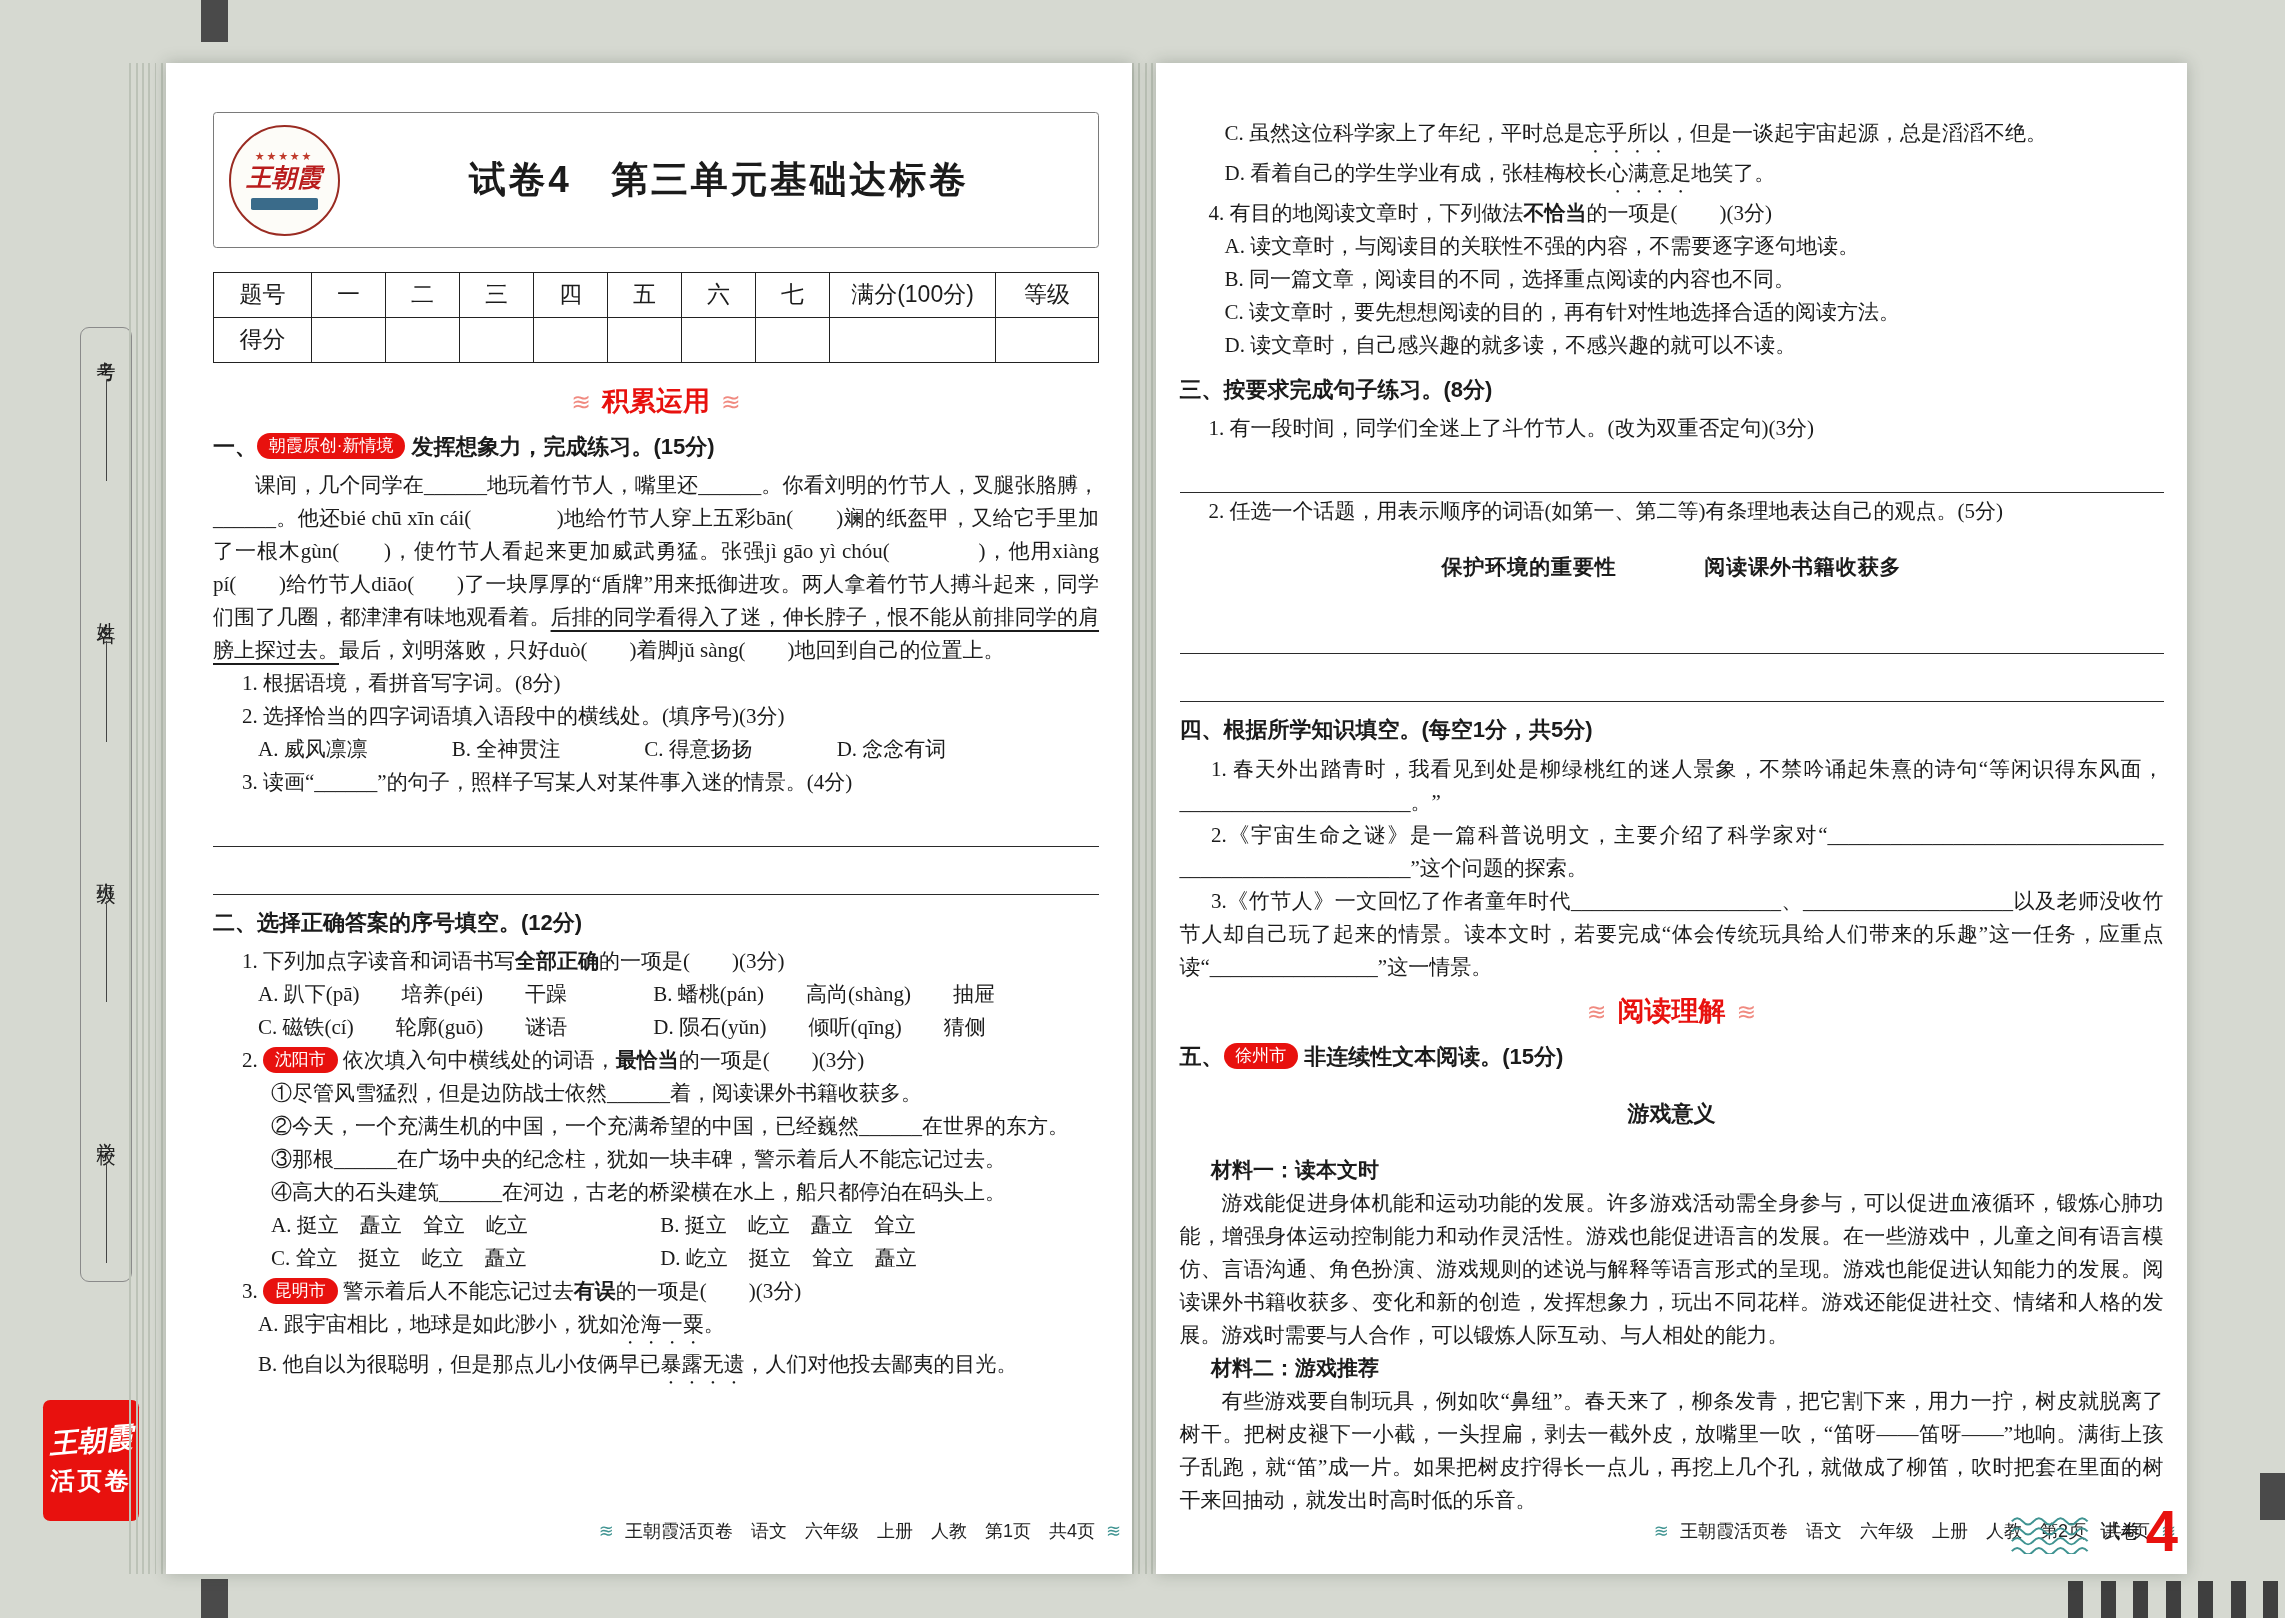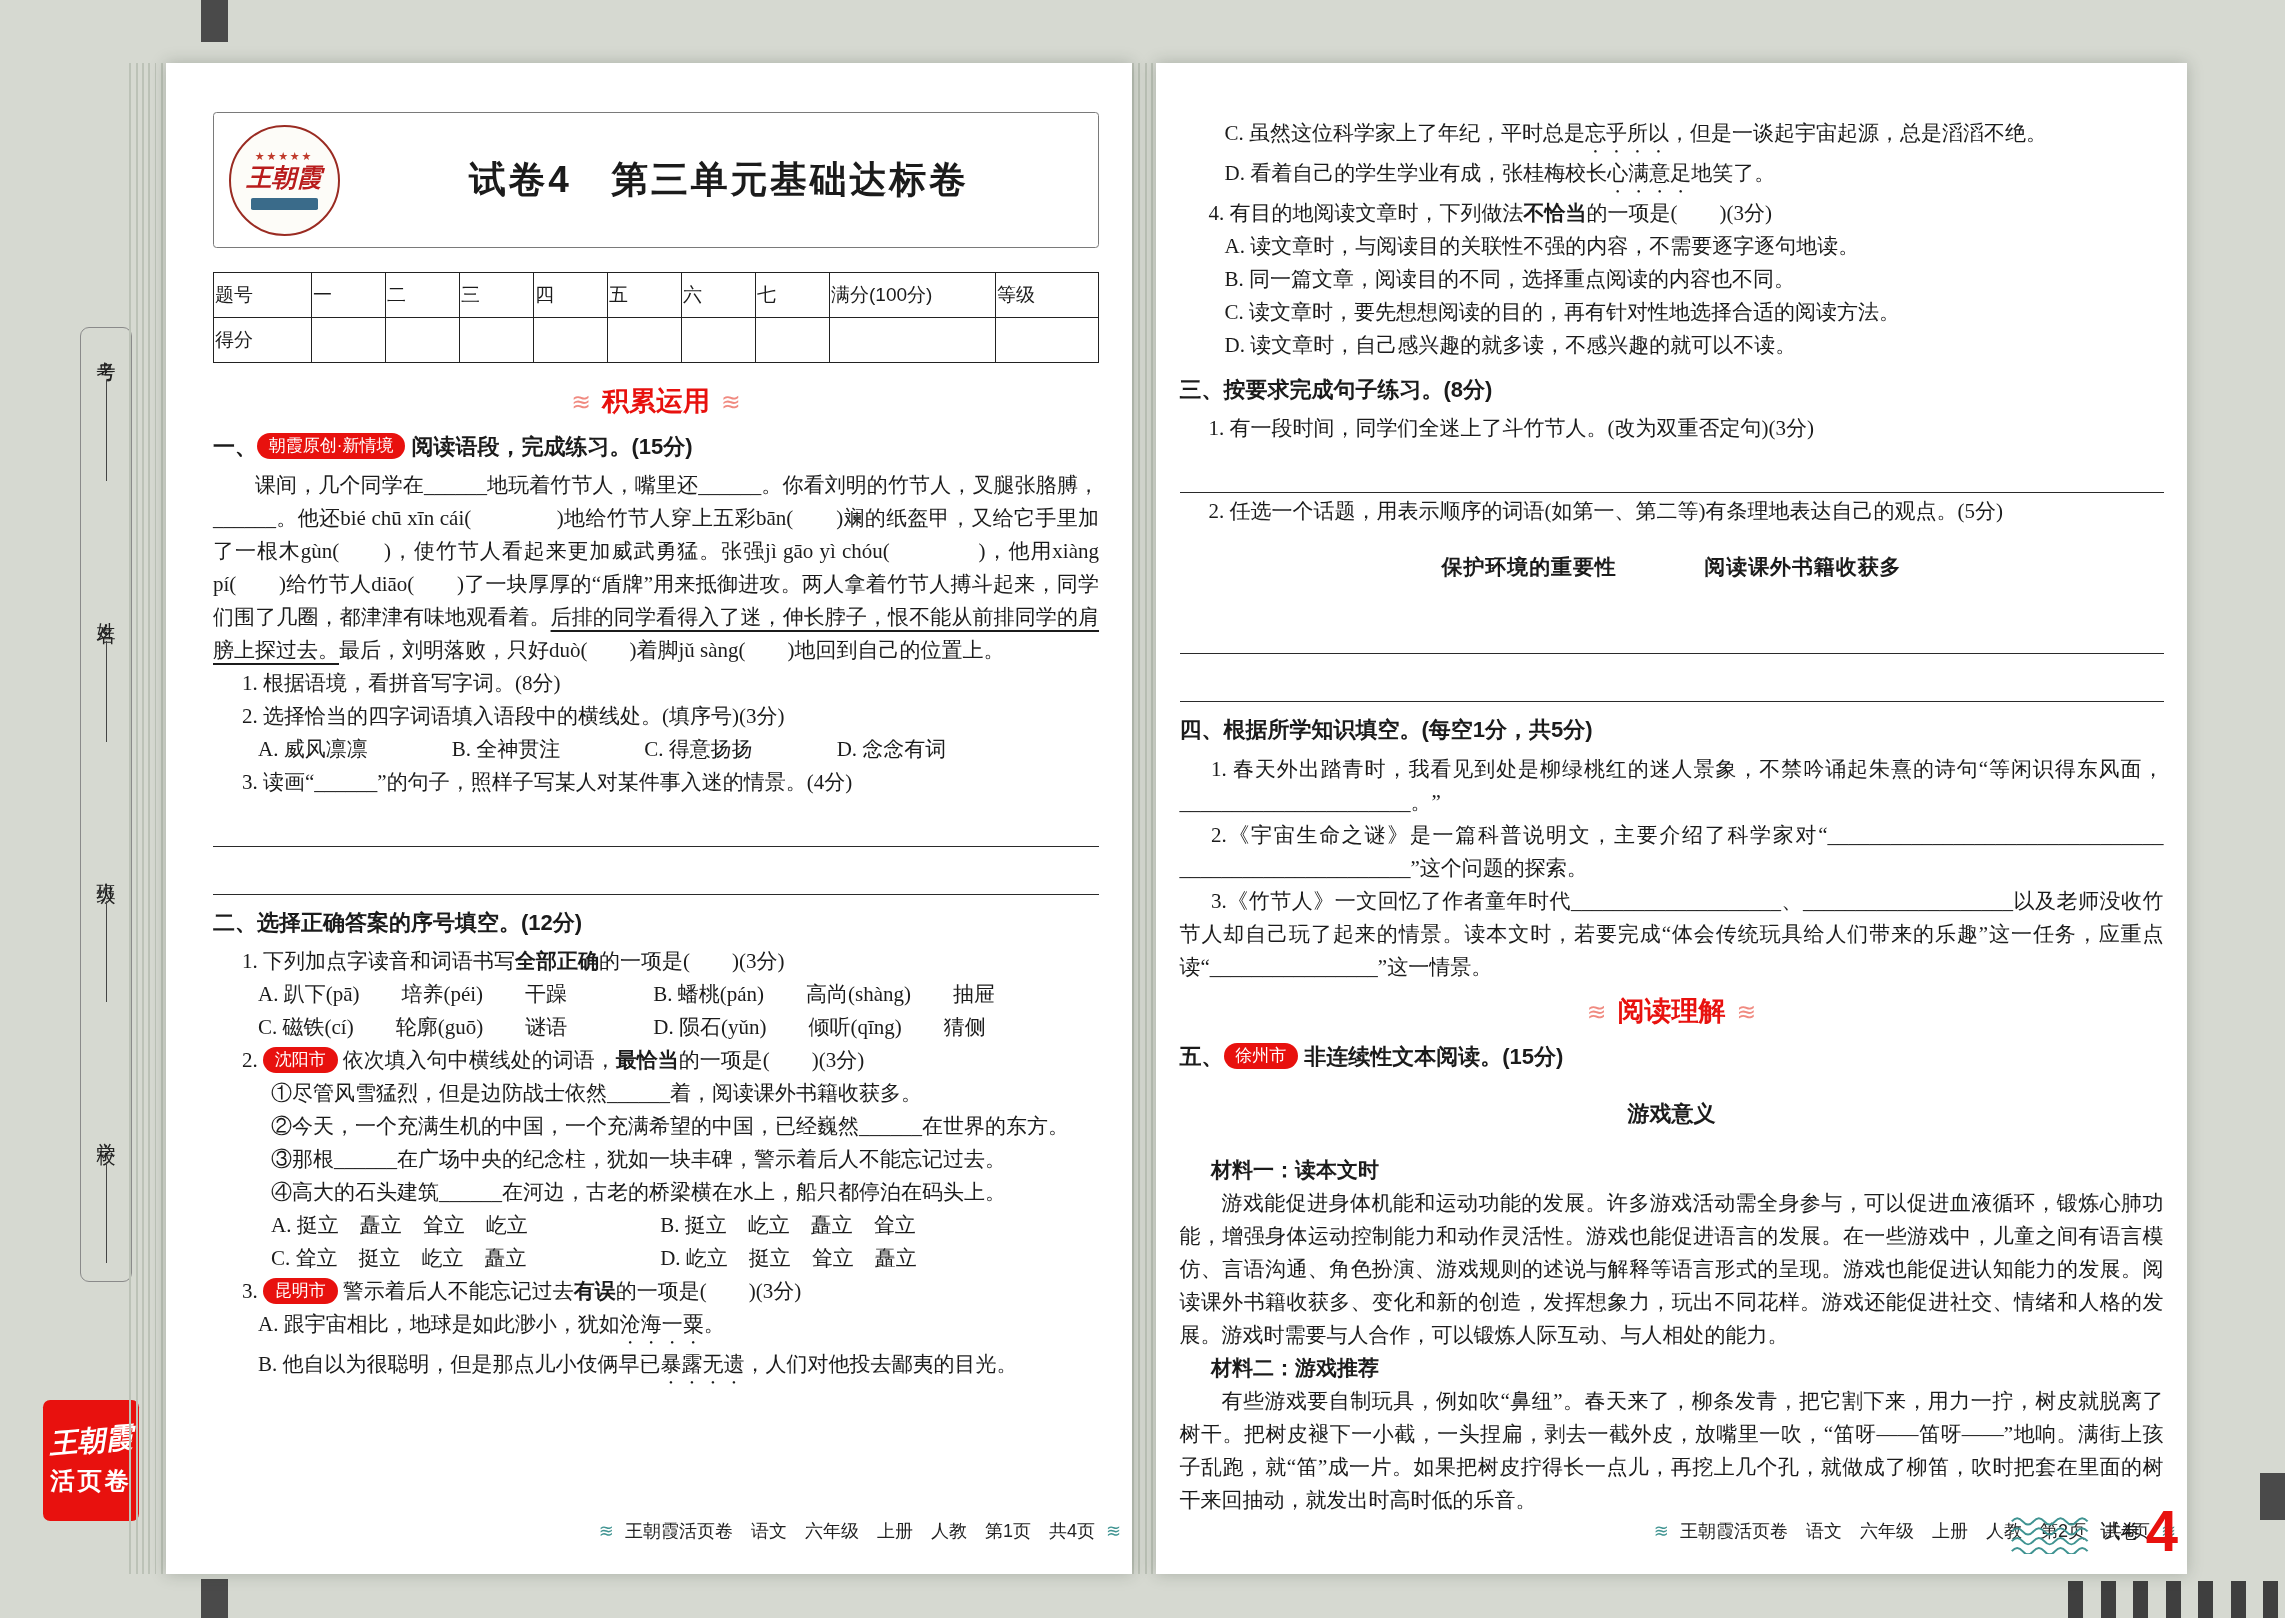--- a/index.html
+++ b/index.html
@@ -39,22 +39,22 @@
   .hdr{display:flex;align-items:center;border:0.9px solid #7a7a7a;border-radius:3.6px;height:134px;
        margin-bottom:23.5px;}
   .hdr-title{flex:1;text-align:center;font-size:37px;font-weight:bold;letter-spacing:2.7px;
              font-family:"Liberation Sans",sans-serif;}
   .stamp{width:107px;height:107px;border-radius:50%;border:2.7px double #9a2b22;background:#fdfcf8;
          margin-left:14.5px;display:flex;flex-direction:column;align-items:center;justify-content:center;flex:none;}
   .stamp .stars{color:#c03a2b;font-size:11px;letter-spacing:1.8px;line-height:12.7px;}
   .stamp .sname{color:#b91c1c;font-size:25px;font-weight:bold;font-style:italic;line-height:31px;}
   .stamp .banner{width:67px;height:12.7px;background:#3a6b8a;border-radius:1.8px;margin-top:4.5px;}
   
-  table.score{border-collapse:collapse;width:100%;table-layout:fixed;
-              font-size:19px;font-family:"Liberation Sans",sans-serif;margin-bottom:20px;}
+  table.score{border-collapse:collapse;width:100%;table-layout:fixed;text-align:center;
+              font-size:23px;font-family:"Liberation Sans",sans-serif;margin-bottom:20px;}
   table.score td{border:1.4px solid #222;height:42px;}
   
   .pfooter{position:absolute;bottom:31px;left:0;width:100%;text-align:right;font-size:18px;
            font-family:"Liberation Sans",sans-serif;color:#222;}
   .pfooter .deco{color:#3f9391;margin:0 11px;}
   
   .fieldbox{position:absolute;left:80px;top:327px;width:52px;height:955px;border:0.9px solid #8a8a8a;
             border-radius:9px;box-sizing:border-box;display:flex;flex-direction:column;align-items:center;
             justify-content:space-between;padding:18px 0;}
   .vfield{display:flex;flex-direction:column;align-items:center;}
@@ -173,21 +173,21 @@
         <td></td>
       </tr>
     </tbody>
       </table>
 
     <div class="sec-title">
       <span class="deco">≋</span><span>积累运用</span><span class="deco">≋</span>
     </div>
 
     <p class="qhead">
-      <span>一、</span><span class="badge">朝霞原创·新情境</span> <span>阅读语段，完成练习。(15分)</span>
+      <span>一、</span><span class="badge">朝霞原创·新情境</span> <span>发挥想象力，完成练习。(15分)</span>
     </p>
 
     <p class="body indent2">
       <span>课间，几个同学在______地玩着竹节人，嘴里还______。你看刘明的竹节人，叉腿张胳膊，______。他还bié chū xīn cái(　　　　)地给竹节人穿上五彩bān(　　)斓的纸盔甲，又给它手里加了一根木gùn(　　)，使竹节人看起来更加威武勇猛。张强jì gāo yì chóu(　　　　)，他用xiàng pí(　　)给竹节人diāo(　　)了一块厚厚的“盾牌”用来抵御进攻。两人拿着竹节人搏斗起来，同学们围了几圈，都津津有味地观看着。</span><span class="u">后排的同学看得入了迷，伸长脖子，恨不能从前排同学的肩膀上探过去。</span><span>最后，刘明落败，只好duò(　　)着脚jǔ sàng(　　)地回到自己的位置上。</span>
     </p>
 
     <p class="body in1">1. 根据语境，看拼音写字词。(8分)</p>
     <p class="body in1">2. 选择恰当的四字词语填入语段中的横线处。(填序号)(3分)</p>
     <p class="body in2">A. 威风凛凛　　　　B. 全神贯注　　　　C. 得意扬扬　　　　D. 念念有词</p>
     <p class="body in1">3. 读画“______”的句子，照样子写某人对某件事入迷的情景。(4分)</p>

